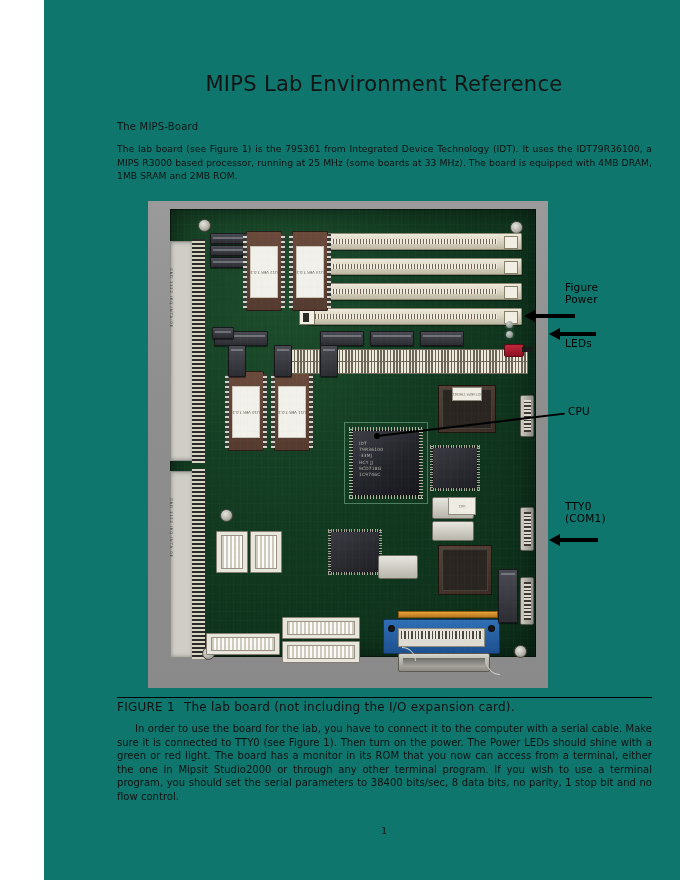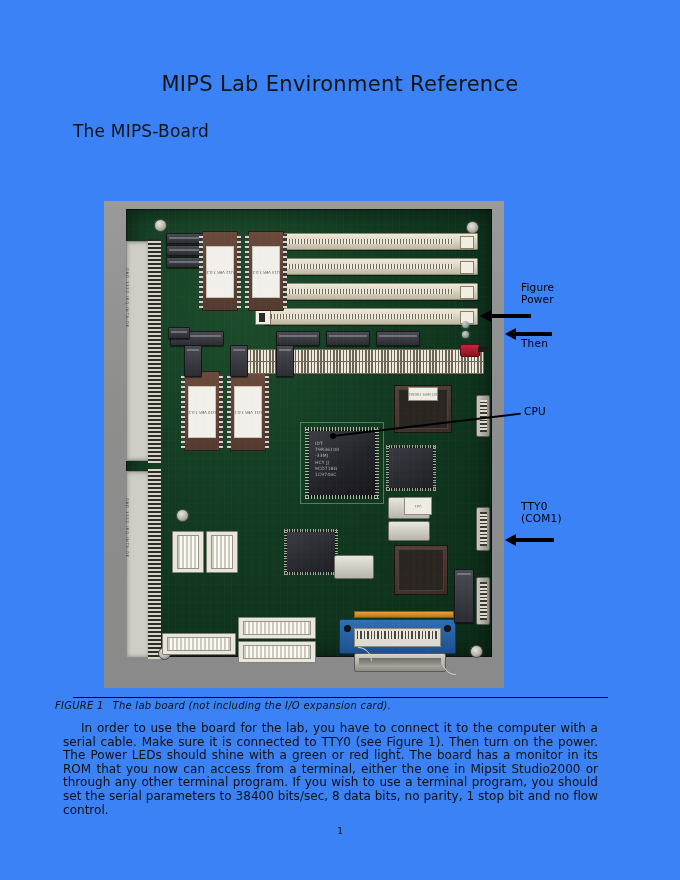--- a/index.html
+++ b/index.html
@@ -1,30 +1,30 @@
 <!DOCTYPE html>
 <html><head>
 <meta charset="utf-8">
 <style>
   html,body{margin:0;padding:0;background:#ffffff;}
   body{
     width:680px;height:880px;position:relative;overflow:hidden;
     font-family:"DejaVu Sans","Liberation Sans",sans-serif;
     color:#000;
   }
-  .page{position:absolute;inset:0;background:#3b82f6;}
+  .page{position:absolute;inset:0;background:#0f766e;margin-left:44px;}
 
   .doc-title{
     position:absolute;left:0;top:72px;width:680px;text-align:center;
     font-size:21px;font-weight:400;letter-spacing:.3px;color:#141414;
   }
 
   .section-head{
     position:absolute;left:73px;top:121px;
-    font-size:17px;font-weight:400;color:#141414;letter-spacing:.2px;
+    font-size:10px;font-weight:400;color:#141414;letter-spacing:.2px;
   }
 
   .intro{
     position:absolute;left:73px;top:142px;width:535px;
     font-size:9.2px;line-height:13.6px;color:#111;text-align:justify;
     letter-spacing:.05px;
   }
 
   
   .figure{
@@ -183,40 +183,41 @@
   .arrow{position:absolute;height:0;}
   .arrow .shaft{position:absolute;left:9px;top:-2px;height:4px;background:#000;}
   .arrow .head{position:absolute;left:0;top:-6px;width:0;height:0;
     border-top:6px solid transparent;border-bottom:6px solid transparent;
     border-right:11px solid #000;}
   .leader{position:absolute;background:#000;height:2px;transform-origin:left center;}
   .leaderdot{position:absolute;width:6px;height:6px;border-radius:50%;background:#000;}
 
   
   .cap-rule{position:absolute;left:73px;top:697px;width:535px;height:1px;background:#000;}
-  .caption{position:absolute;left:55px;top:700px;font-size:10px;color:#111;letter-spacing:.25px;font-style:italic;}
+  .caption{position:absolute;left:73px;top:700px;font-size:12px;color:#111;letter-spacing:.25px;}
   .caption .num{margin-right:9px;}
 
   .body-para{
-    position:absolute;left:63px;top:722px;width:535px;
-    font-size:12px;line-height:13.6px;color:#111;text-align:justify;
+    position:absolute;left:73px;top:722px;width:535px;
+    font-size:10px;line-height:13.6px;color:#111;text-align:justify;
     text-indent:18px;letter-spacing:.03px;
   }
   .pageno{position:absolute;left:0;top:826px;width:680px;text-align:center;
     font-size:9px;color:#111;}
 </style>
 </head>
 <body>
 
 <div class="page">
 
   <div class="doc-title">MIPS Lab Environment Reference</div>
 
   <div class="section-head">The MIPS-Board</div>
 
+  <div class="intro">The lab board (see Figure 1) is the 79S361 from Integrated Device Technology (IDT). It uses the IDT79R36100, a MIPS R3000 based processor, running at 25 MHz (some boards at 33 MHz). The board is equipped with 4MB DRAM, 1MB SRAM and 2MB ROM.</div>
 
   <div class="figure">
     <div class="photo-bg"></div>
 
     <div class="pcb">
       <div class="pcb-edge-shadow"></div>
 
       <div class="edgeconn top">
         <div class="vtext">GND  1122  IRQ-INTA-OE</div>
       </div>
@@ -367,21 +368,21 @@
   <div class="arrow" style="left:480px;top:316px;">
     <div class="head"></div>
     <div class="shaft" style="width:42px;"></div>
   </div>
 
   <div class="arrow" style="left:505px;top:334px;">
     <div class="head"></div>
     <div class="shaft" style="width:38px;"></div>
   </div>
   <div class="ann-label" style="left:521px;top:337px;">
-    <div>Then</div>
+    <div>LEDs</div>
   </div>
 
   <div class="leaderdot" style="left:330px;top:433px;"></div>
   <div class="leader" style="left:333px;top:435px;width:189px;transform:rotate(-6.8deg);"></div>
   <div class="ann-label" style="left:524px;top:405px;">
     <div>CPU</div>
   </div>
 
   <div class="ann-label" style="left:521px;top:500px;">
     <div>TTY0</div>

